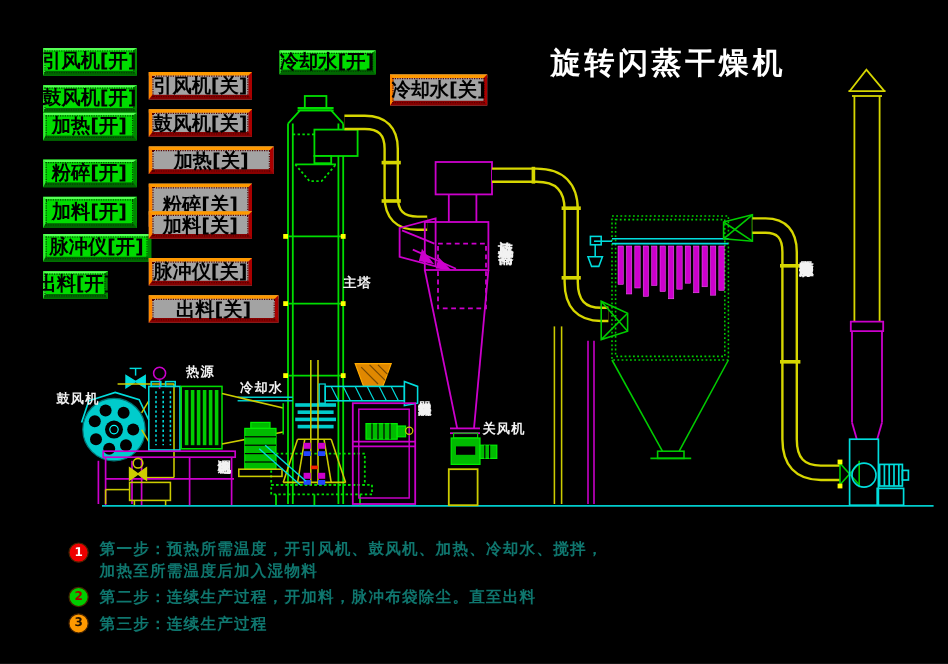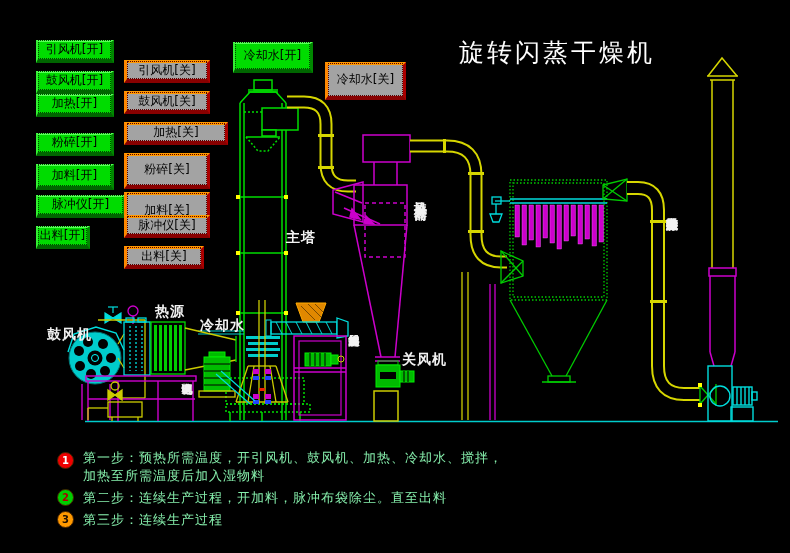--- a/index.html
+++ b/index.html
@@ -1,36 +1,36 @@
 <!DOCTYPE html>
 <html><head>
 <meta charset="utf-8">
 <style>
   html,body{margin:0;padding:0;background:#222;}
   #screen{position:relative;width:790px;height:553px;background:#000;overflow:hidden;
           font-family:"DejaVu Sans","Liberation Sans",sans-serif;}
   svg{position:absolute;left:0;top:0;}
-  .lbl{position:absolute;color:#f2f2f2;font-size:14px;font-weight:bold;white-space:nowrap;
+  .lbl{position:absolute;color:#f2f2f2;font-size:11px;font-weight:bold;white-space:nowrap;
        letter-spacing:1px;line-height:1;}
   .vlbl{writing-mode:vertical-rl;text-orientation:upright;letter-spacing:2px;}
-  .title{position:absolute;left:459px;top:36px;color:#ffffff;font-size:25px;font-weight:normal;
+  .title{position:absolute;left:459px;top:36px;color:#ffffff;font-size:25px;font-weight:bold;
          letter-spacing:3px;}
-  .btn{position:absolute;box-sizing:border-box;display:flex;align-items:flex-end;justify-content:center;
-       font-size:12px;font-weight:normal;color:#000;cursor:pointer;white-space:nowrap;}
+  .btn{position:absolute;box-sizing:border-box;display:flex;align-items:flex-start;justify-content:center;
+       font-size:16px;font-weight:bold;color:#000;cursor:pointer;white-space:nowrap;}
   .btn-green{background:#00dc00;
        border-top:2px solid #55ff55;border-left:2px solid #33ee33;
        border-bottom:4px solid #006600;border-right:3px solid #008800;}
   .btn-green .face{border:1px dotted #004400;width:100%;height:100%;display:flex;
        align-items:center;justify-content:center;}
   .btn-red{background:#a3a3a3;
        border-top:3px solid #ff9900;border-left:3px solid #ff8800;
        border-bottom:4px solid #880000;border-right:3px solid #aa0000;margin-top:20px;}
   .btn-red .face{border:1px dotted #550000;width:100%;height:100%;display:flex;
        align-items:center;justify-content:center;}
-  .step-row{position:absolute;color:#86efac;font-size:13px;font-weight:normal;letter-spacing:1px;
+  .step-row{position:absolute;color:#0f766e;font-size:13px;font-weight:bold;letter-spacing:1px;
        white-space:nowrap;}
   .badge{position:absolute;width:15px;height:15px;border-radius:50%;display:flex;align-items:center;
        justify-content:center;font-size:10px;font-weight:bold;border:1px solid #442200;}
 </style>
 </head>
 <body>
 
 <div id="screen">
 
   <svg width="790" height="553" viewBox="0 0 790 553">
@@ -384,34 +384,34 @@
       </div>
     <div class="btn btn-red" style="left:124px;top:71px;width:86px;height:23px">
         <span class="face">鼓风机[关]</span>
       </div>
     <div class="btn btn-red" style="left:124px;top:102px;width:104px;height:23px">
         <span class="face">加热[关]</span>
       </div>
     <div class="btn btn-red" style="left:124px;top:133px;width:86px;height:36px">
         <span class="face">粉碎[关]</span>
       </div>
-    <div class="btn btn-red" style="left:124px;top:172px;width:86px;height:39px">
+    <div class="btn btn-red" style="left:124px;top:156px;width:86px;height:23px">
         <span class="face">加料[关]</span>
       </div>
     <div class="btn btn-red" style="left:124px;top:195px;width:86px;height:23px">
         <span class="face">脉冲仪[关]</span>
       </div>
-    <div class="btn btn-red" style="left:124px;top:226px;width:80px;height:23px">
+    <div class="btn btn-red" style="left:124px;top:226px;width:108px;height:23px">
         <span class="face">出料[关]</span>
       </div>
 
-    <div class="btn btn-green" style="left:233px;top:42px;width:80px;height:31px">
+    <div class="btn btn-green" style="left:233px;top:42px;width:80px;height:20px">
         <span class="face">冷却水[开]</span>
       </div>
-    <div class="btn btn-red" style="left:325px;top:42px;width:81px;height:38px">
+    <div class="btn btn-red" style="left:325px;top:42px;width:81px;height:26px">
         <span class="face">冷却水[关]</span>
       </div>
   </div>
 
   <div class="lbl" style="left:286px;top:230px">主塔</div>
   <div class="lbl vlbl" style="left:414px;top:190px;font-size:13px">旋风分离器</div>
   <div class="lbl" style="left:402px;top:352px">关风机</div>
   <div class="lbl vlbl" style="left:666px;top:208px;font-size:12px;letter-spacing:0px">脉冲布袋除尘器</div>
   <div class="lbl" style="left:47px;top:327px">鼓风机</div>
   <div class="lbl" style="left:155px;top:304px">热源</div>

